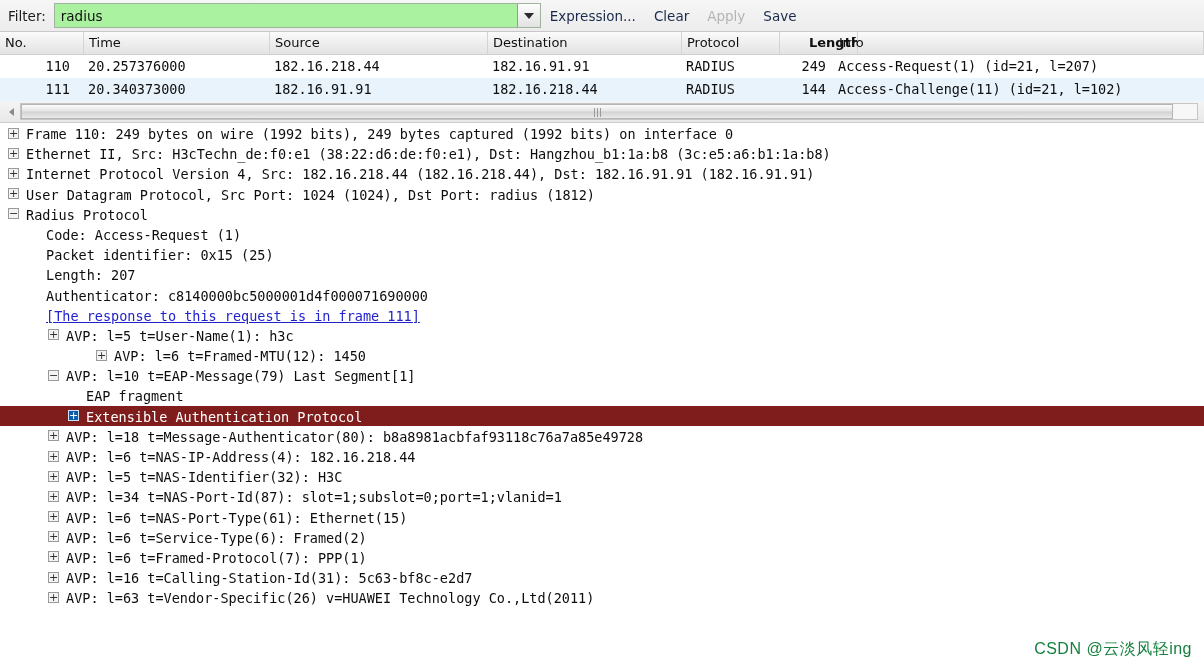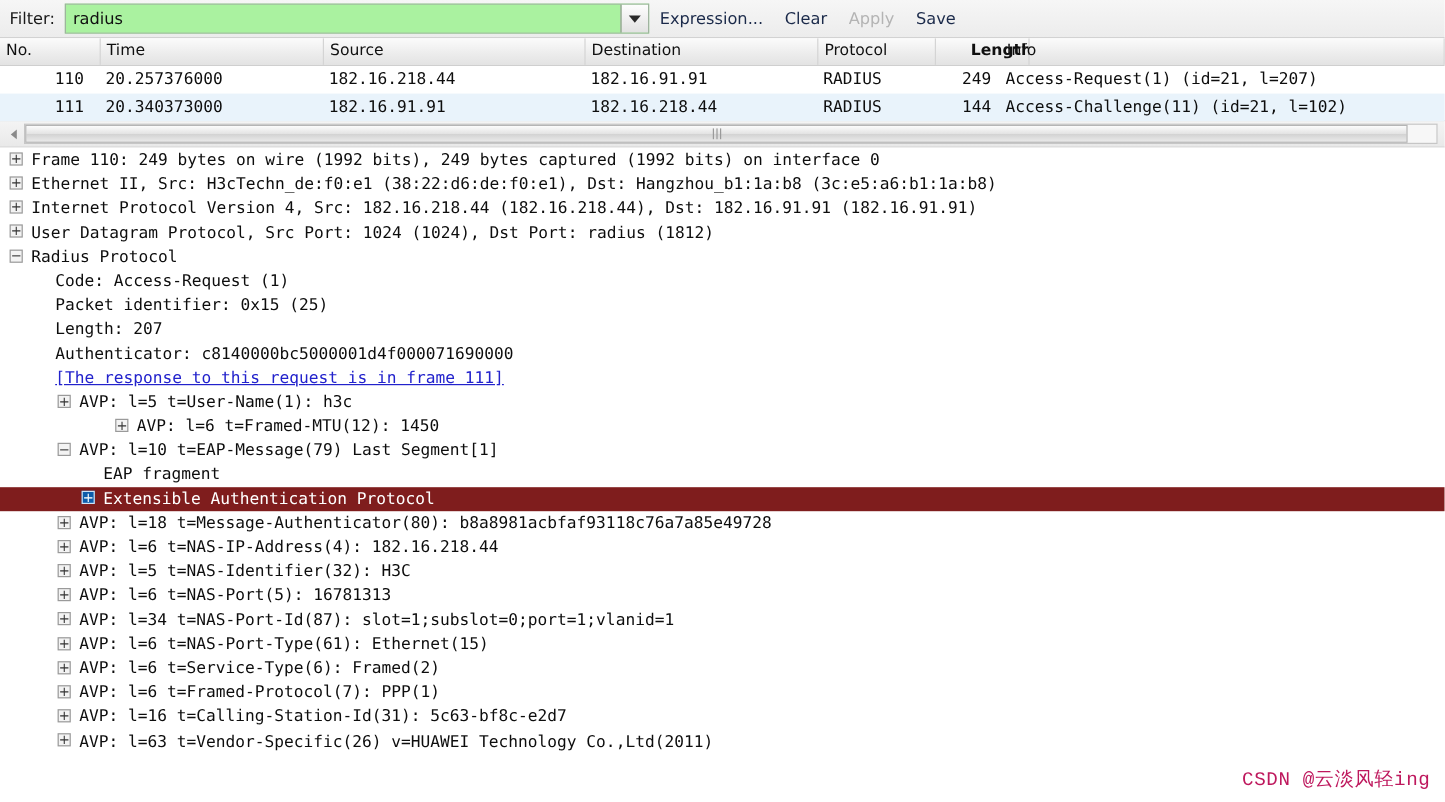--- a/index.html
+++ b/index.html
@@ -227,23 +227,23 @@
     border: none;
     background: transparent;
   }
   .tlabel { vertical-align: middle; }
 
   
   #watermark {
     position: absolute;
     right: 12px;
     bottom: 8px;
-    font-family: Liberation Mono, monospace;
+    font-family: Liberation Sans, sans-serif;
     font-size: 16px;
-    color: #be185d;
+    color: #15803d;
     letter-spacing: 0.5px;
     pointer-events: none;
     user-select: none;
   }
 </style>
 </head>
 <body>
 
 <div id="filter-bar">
   <span id="filter-label">Filter:</span>
@@ -314,21 +314,20 @@
     <div class="trow" style="padding-left: 28px;"><span class="twist spacer"></span><span class="tlabel">Authenticator: c8140000bc5000001d4f000071690000</span></div>
     <div class="trow linkline" style="padding-left: 28px;"><span class="twist spacer"></span><span class="tlabel">[The response to this request is in frame 111]</span></div>
     <div class="trow" style="padding-left: 48px;"><span class="twist">+</span><span class="tlabel">AVP: l=5  t=User-Name(1): h3c</span></div>
     <div class="trow" style="padding-left: 48px; margin-left: 48px;"><span class="twist">+</span><span class="tlabel">AVP: l=6  t=Framed-MTU(12): 1450</span></div>
     <div class="trow" style="padding-left: 48px;"><span class="twist">−</span><span class="tlabel">AVP: l=10  t=EAP-Message(79) Last Segment[1]</span></div>
     <div class="trow" style="padding-left: 68px;"><span class="twist spacer"></span><span class="tlabel">EAP fragment</span></div>
     <div class="trow selected" style="padding-left: 68px;"><span class="twist">+</span><span class="tlabel">Extensible Authentication Protocol</span></div>
     <div class="trow" style="padding-left: 48px;"><span class="twist">+</span><span class="tlabel">AVP: l=18  t=Message-Authenticator(80): b8a8981acbfaf93118c76a7a85e49728</span></div>
     <div class="trow" style="padding-left: 48px;"><span class="twist">+</span><span class="tlabel">AVP: l=6  t=NAS-IP-Address(4): 182.16.218.44</span></div>
     <div class="trow" style="padding-left: 48px;"><span class="twist">+</span><span class="tlabel">AVP: l=5  t=NAS-Identifier(32): H3C</span></div>
-    <div class="trow" style="padding-left: 48px;"><span class="twist">+</span><span class="tlabel">AVP: l=6  t=NAS-Port(5): 16781313</span></div>
     <div class="trow" style="padding-left: 48px;"><span class="twist">+</span><span class="tlabel">AVP: l=34  t=NAS-Port-Id(87): slot=1;subslot=0;port=1;vlanid=1</span></div>
     <div class="trow" style="padding-left: 48px;"><span class="twist">+</span><span class="tlabel">AVP: l=6  t=NAS-Port-Type(61): Ethernet(15)</span></div>
     <div class="trow" style="padding-left: 48px;"><span class="twist">+</span><span class="tlabel">AVP: l=6  t=Service-Type(6): Framed(2)</span></div>
     <div class="trow" style="padding-left: 48px;"><span class="twist">+</span><span class="tlabel">AVP: l=6  t=Framed-Protocol(7): PPP(1)</span></div>
     <div class="trow" style="padding-left: 48px;"><span class="twist">+</span><span class="tlabel">AVP: l=16  t=Calling-Station-Id(31): 5c63-bf8c-e2d7</span></div>
     <div class="trow" style="padding-left: 48px;"><span class="twist">+</span><span class="tlabel">AVP: l=63  t=Vendor-Specific(26) v=HUAWEI Technology Co.,Ltd(2011)</span></div>
   </div>
 
 <div id="watermark">CSDN @云淡风轻ing</div>
 

